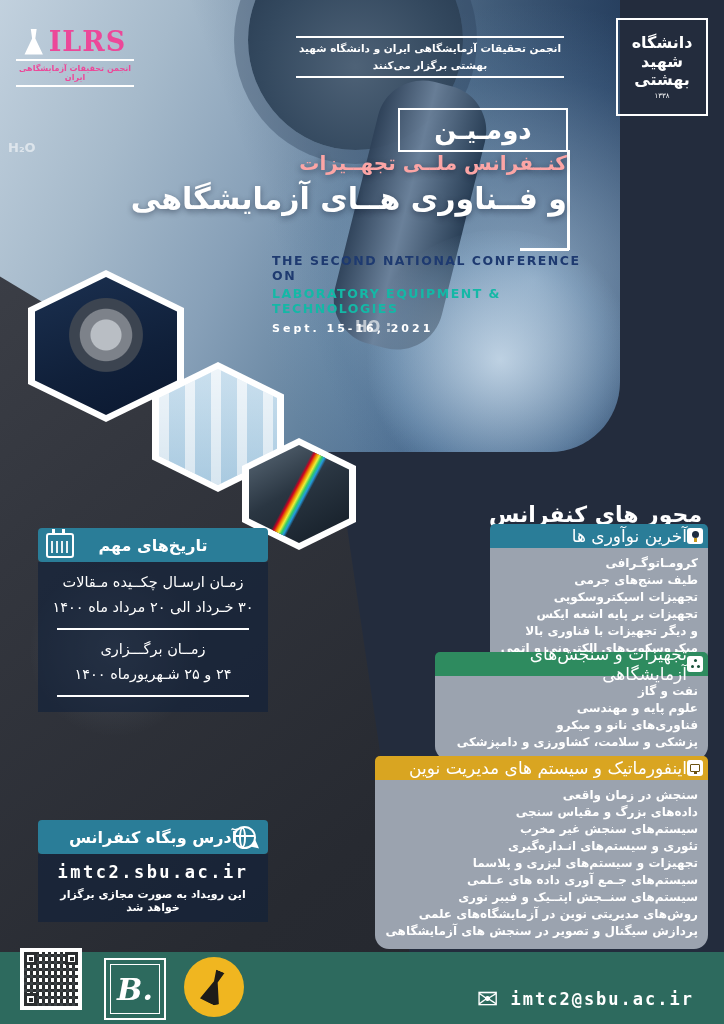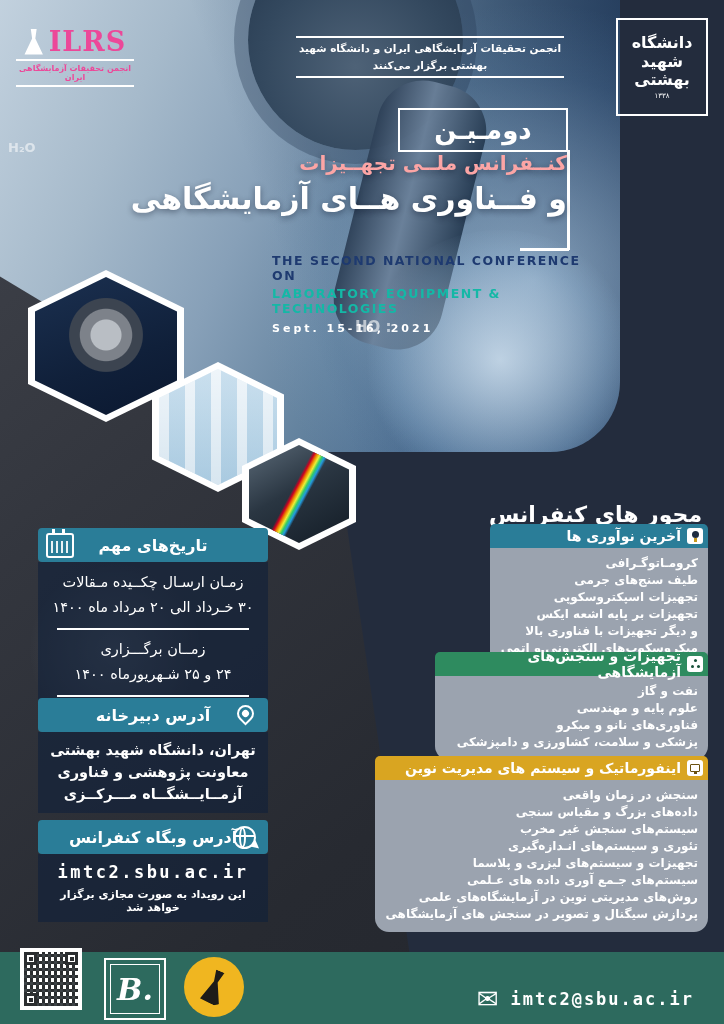--- a/index.html
+++ b/index.html
@@ -106,22 +106,22 @@
   .globe{position:absolute;right:12px;top:6px;width:19px;height:19px;border:2px solid #fff;border-radius:50%;}
   .globe::before{content:"";position:absolute;left:-1px;right:-1px;top:7px;height:2px;background:#fff;}
   .globe::after{content:"";position:absolute;left:4px;top:-1px;width:7px;bottom:-1px;
       border:2px solid #fff;border-radius:50%;box-sizing:border-box;}
   .cursor{position:absolute;right:8px;top:22px;width:0;height:0;border-left:8px solid #fff;
       border-top:4px solid transparent;border-bottom:4px solid transparent;transform:rotate(40deg);}
 
   
   .topics-heading{position:absolute;right:22px;top:466px;color:#fff;font-size:22px;font-weight:700;direction:rtl;margin-top:36px;}
   .tbox{position:absolute;direction:rtl;}
-  .tbox .hd{height:24px;border-radius:5px 5px 0 0;display:flex;align-items:center;gap:6px;
-      padding:0 5px;color:#fff;font-size:14px;font-weight:700;}
+  .tbox .hd{height:24px;border-radius:5px 5px 0 0;display:flex;align-items:center;
+      padding:0 5px;color:#fff;font-size:17px;font-weight:400;}
   .tbox .bd{background:#9ba3af;border-radius:0 0 14px 14px;padding:7px 10px 9px 8px;
       color:#fff;font-size:12px;font-weight:700;text-align:right;line-height:1.42;}
   .tbox1{left:490px;right:16px;top:524px;}
   .tbox2{left:435px;right:16px;top:652px;}
   .tbox3{left:375px;right:16px;top:756px;}
   .hicon{width:16px;height:16px;background:#fff;border-radius:3px;position:relative;flex:0 0 auto;}
   .bulb::before{content:"";position:absolute;left:4.5px;top:2.5px;width:7px;height:7px;border-radius:50%;
       background:#1d2b3f;}
   .bulb::after{content:"";position:absolute;left:6.5px;top:10px;width:3px;height:3.5px;background:#c79a1f;}
   .molecule::before{content:"";position:absolute;left:3.5px;top:9px;width:3px;height:3px;border-radius:50%;
@@ -229,31 +229,20 @@
     <div class="bd">
       <div class="line">زمـان ارسـال چکــیده مـقالات</div>
       <div class="line">۳۰ خـرداد الی ۲۰ مرداد ماه ۱۴۰۰</div>
       <hr>
       <div class="line">زمــان برگـــزاری</div>
       <div class="line">۲۴ و ۲۵ شـهریورماه ۱۴۰۰</div>
       <hr>
     </div>
   </div>
 
-  <div class="lbox addr-box">
-    <div class="hd">
-      <span class="pin"></span>
-      <span>آدرس دبیرخانه</span>
-    </div>
-    <div class="bd">
-      <div class="line">تهران، دانشگاه شهید بهشتی</div>
-      <div class="line">معاونت پژوهشی و فناوری</div>
-      <div class="line">آزمــایــشگــاه مـــرکــزی</div>
-    </div>
-  </div>
 
   <div class="lbox web-box">
     <div class="hd">
       <span class="globe"></span>
       <span class="cursor"></span>
       <span>آدرس وبگاه کنفرانس</span>
     </div>
     <div class="bd">
       <div class="web-url">imtc2.sbu.ac.ir</div>
       <div class="web-note">این رویداد به صورت مجازی برگزار خواهد شد</div>
@@ -295,20 +284,21 @@
       <span class="hicon monitor"></span>
       <span>اینفورماتیک و سیستم های مدیریت نوین</span>
     </div>
     <div class="bd">
         <div>سنجش در زمان واقعی</div>
         <div>داده‌های بزرگ و مقیاس سنجی</div>
         <div>سیستم‌های سنجش غیر مخرب</div>
         <div>تئوری و سیستم‌های انـدازه‌گیری</div>
         <div>تجهیزات و سیستم‌های لیزری و پلاسما</div>
         <div>سیستم‌های جـمع آوری داده های عـلمی</div>
+        <div>سیستم‌های سنــجش اپتــیک و فیبر نوری</div>
         <div>روش‌های مدیریتی نوین در آزمایشگاه‌های علمی</div>
         <div>پردازش سیگنال و تصویر در سنجش های آزمایشگاهی</div>
       </div>
   </div>
 
   <div class="footer">
     <div class="qr">
       <div class="qr-in">
         <span class="qr-eye tl"></span>
         <span class="qr-eye tr"></span>

